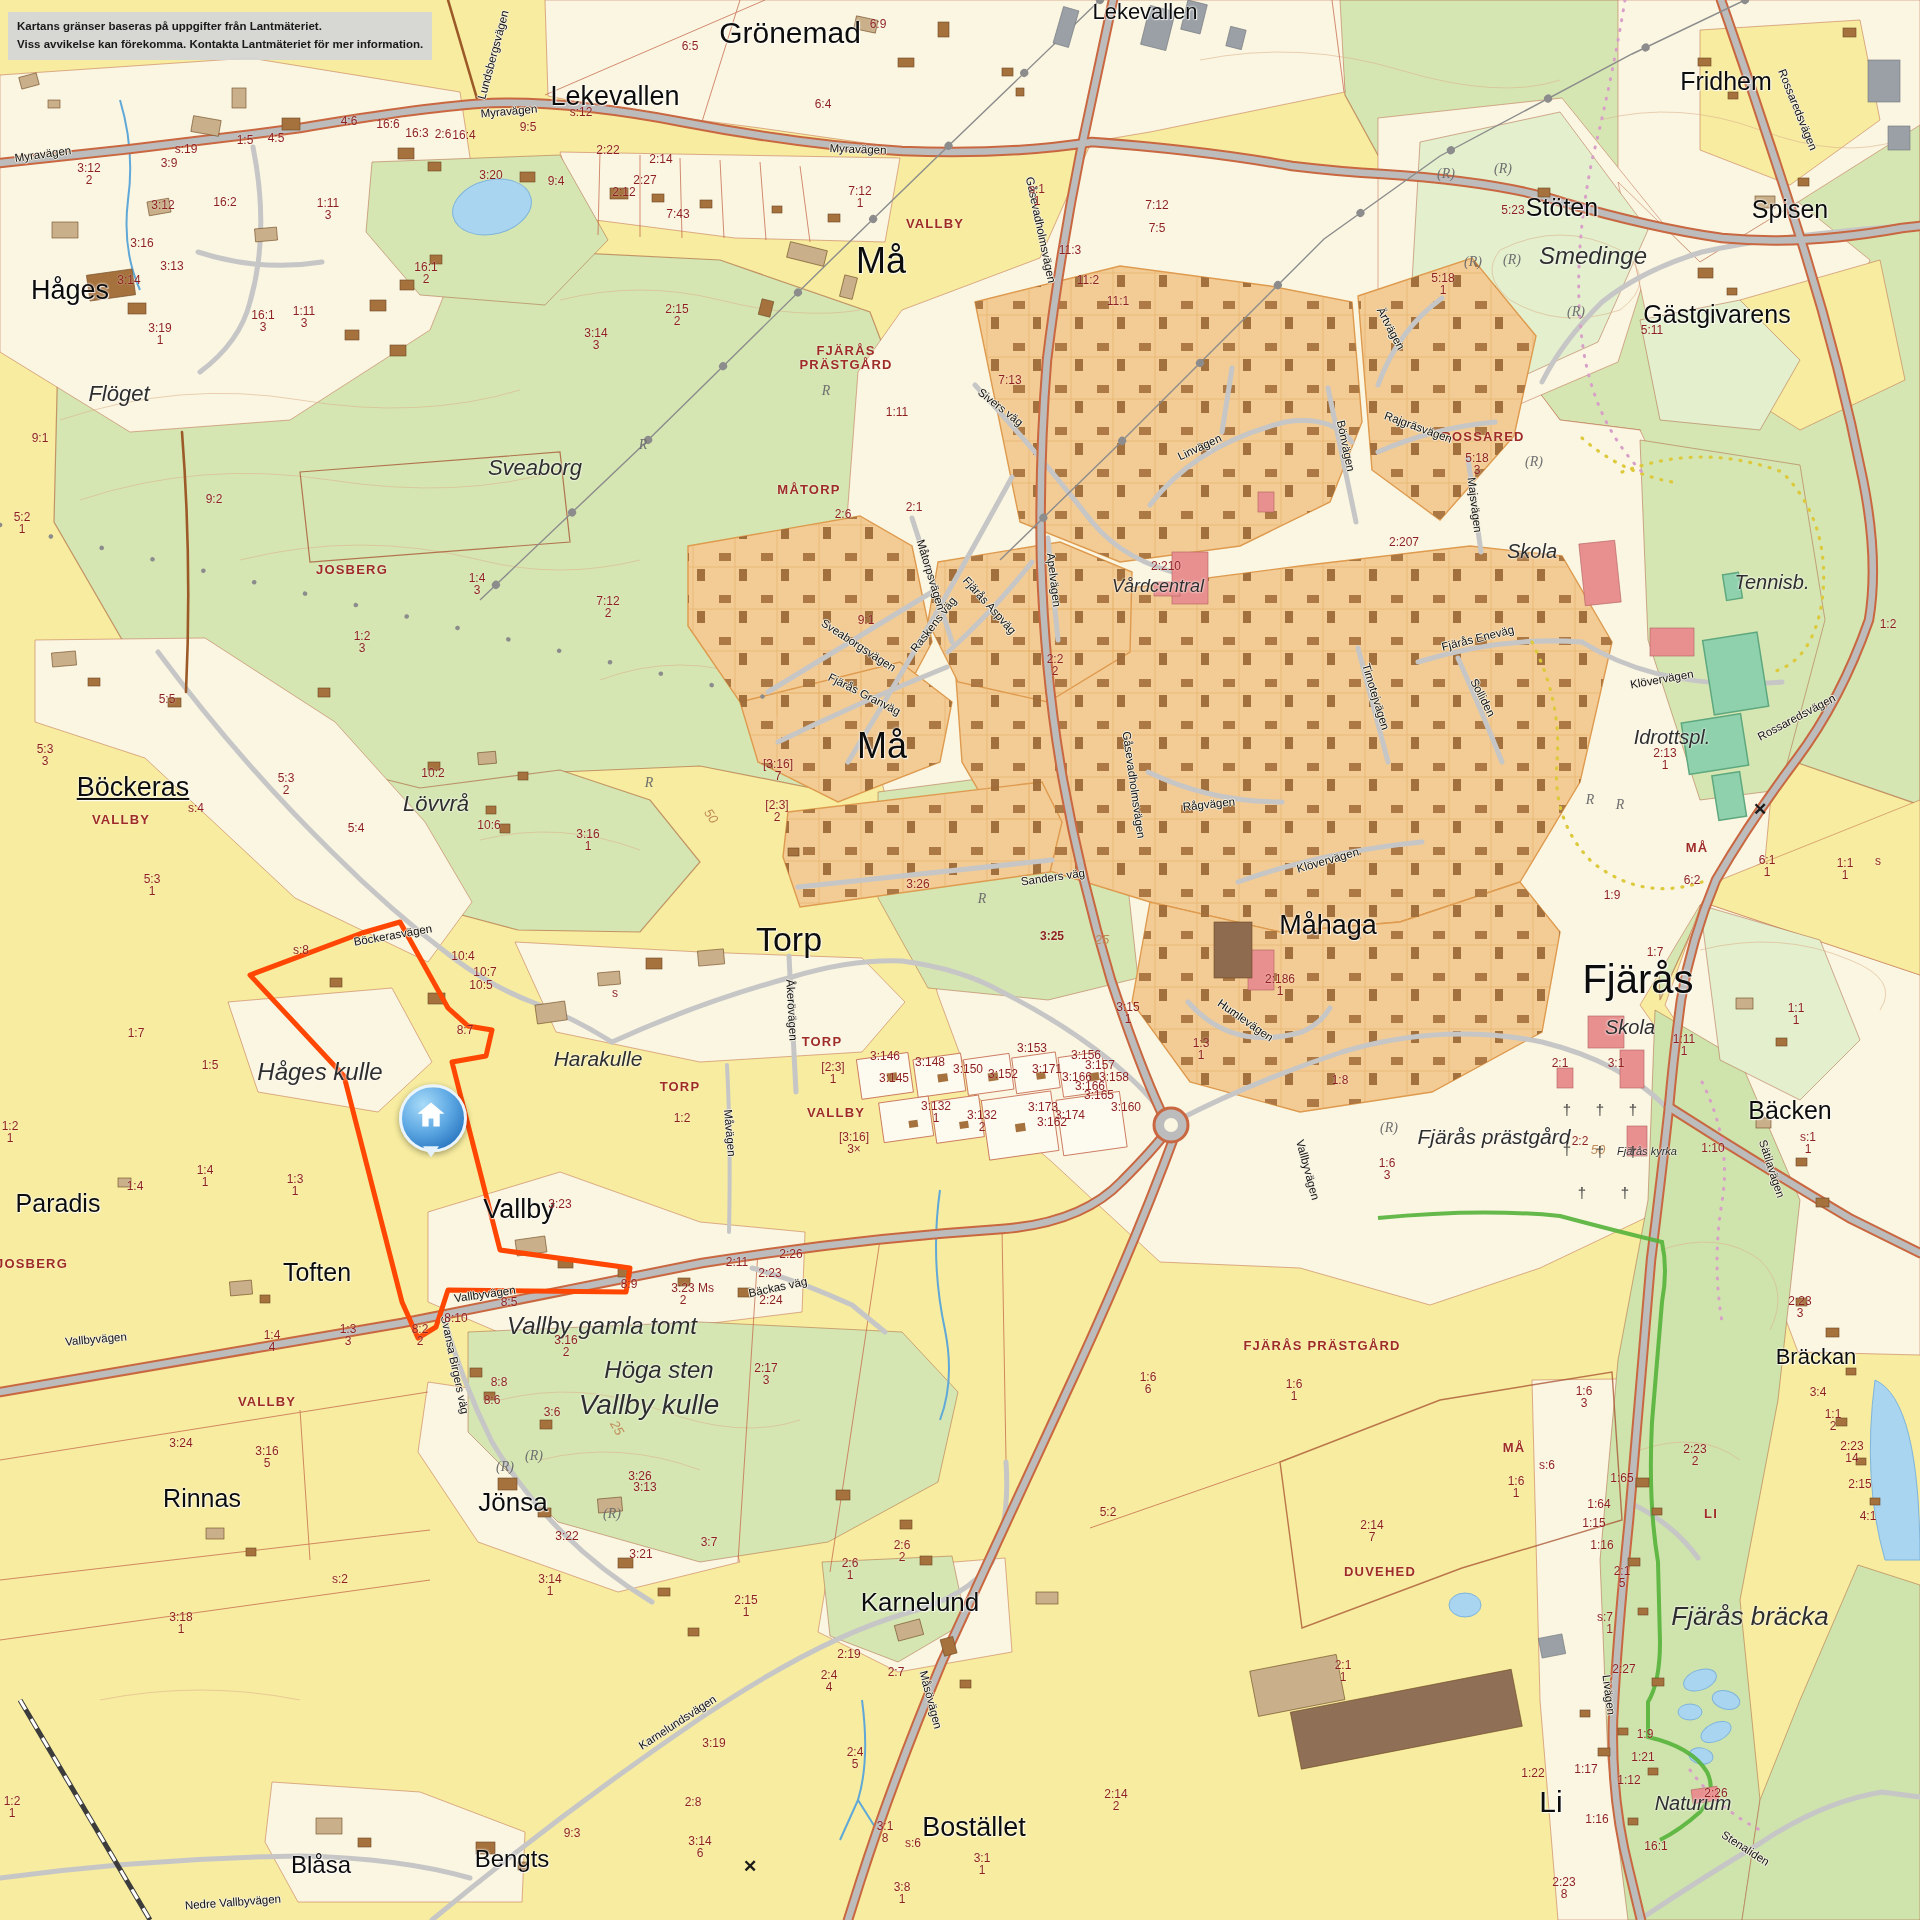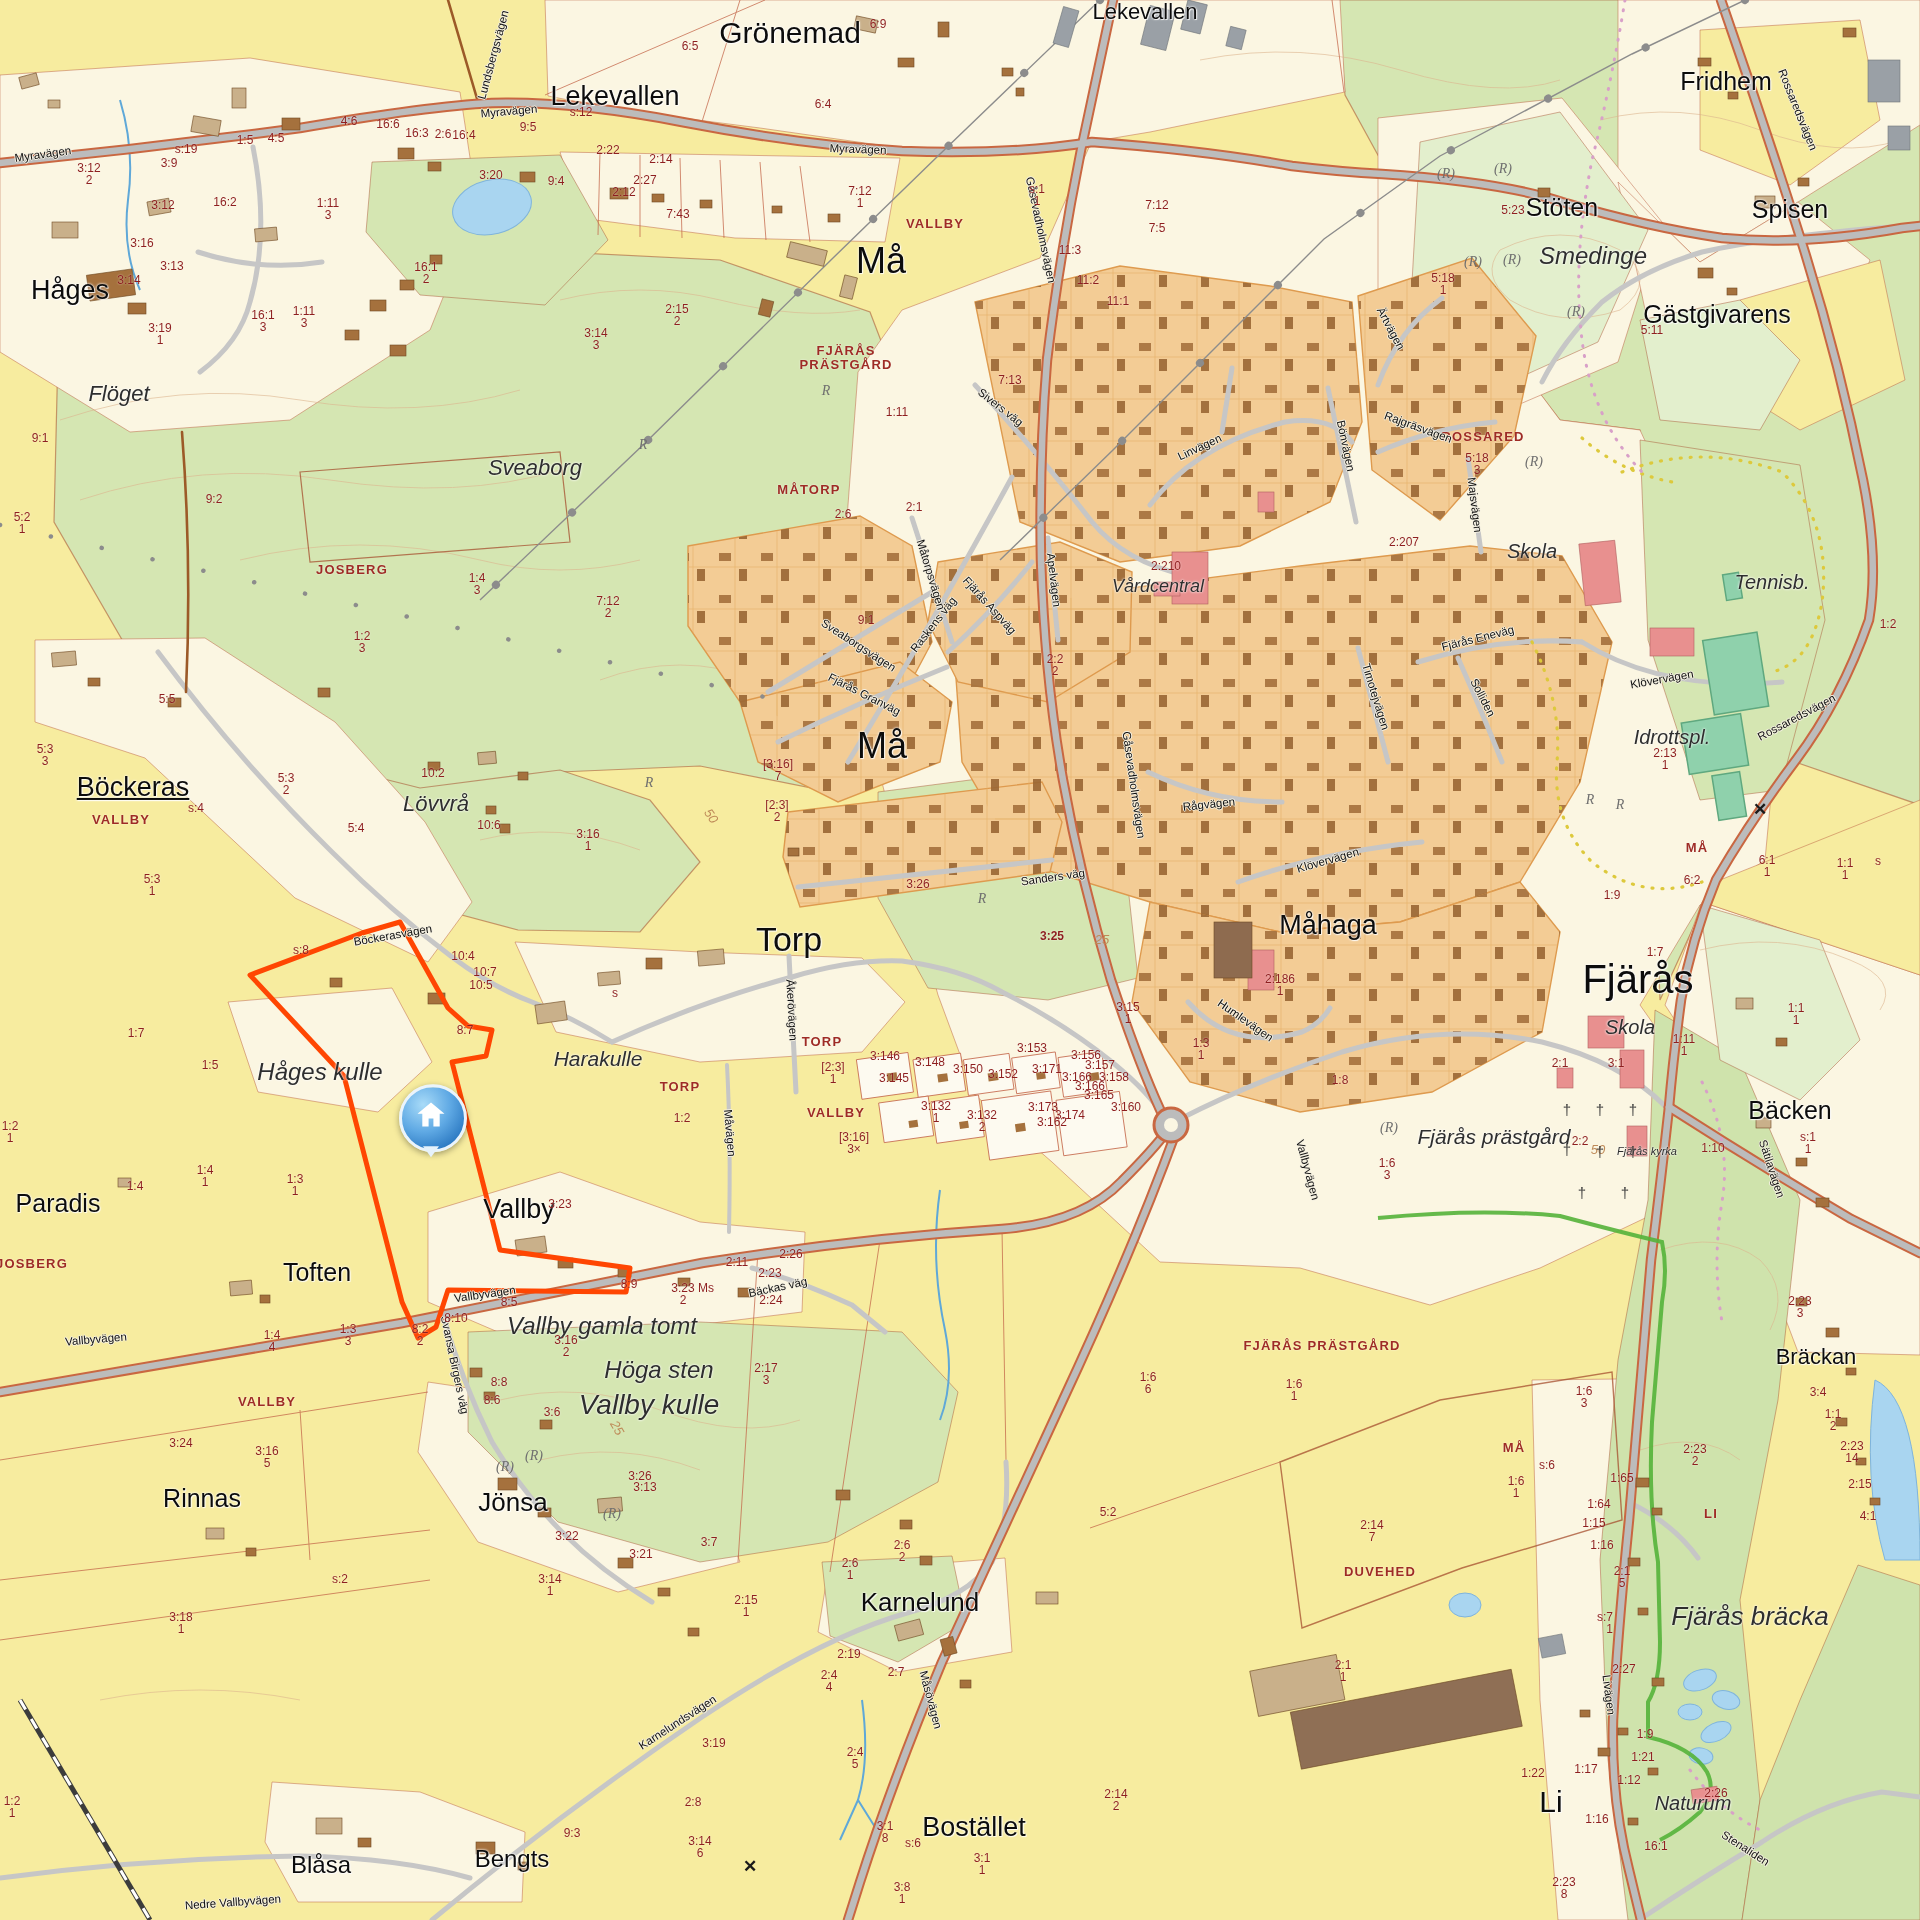--- a/index.html
+++ b/index.html
@@ -853,15 +853,19 @@
     </div>
 
 <div class="marker" title="" style="left: 431px; top: 1126px;">
   <div class="ball"></div>
   <div class="tip"></div>
   <svg width="36" height="36" viewBox="0 0 24 24">
     <path d="M12 3.5 L21 11 H17.8 V19.5 H13.6 V14.2 H10.4 V19.5 H6.2 V11 H3 Z" fill="#ffffff"></path>
   </svg>
 </div>
 
-
-
+<div class="disclaimer">
+  <div>Kartans gränser baseras på uppgifter från Lantmäteriet.</div>
+  <div>Viss avvikelse kan förekomma. Kontakta Lantmäteriet för mer information.</div>
 </div>
 
+
+</div>
+
 </body></html>

